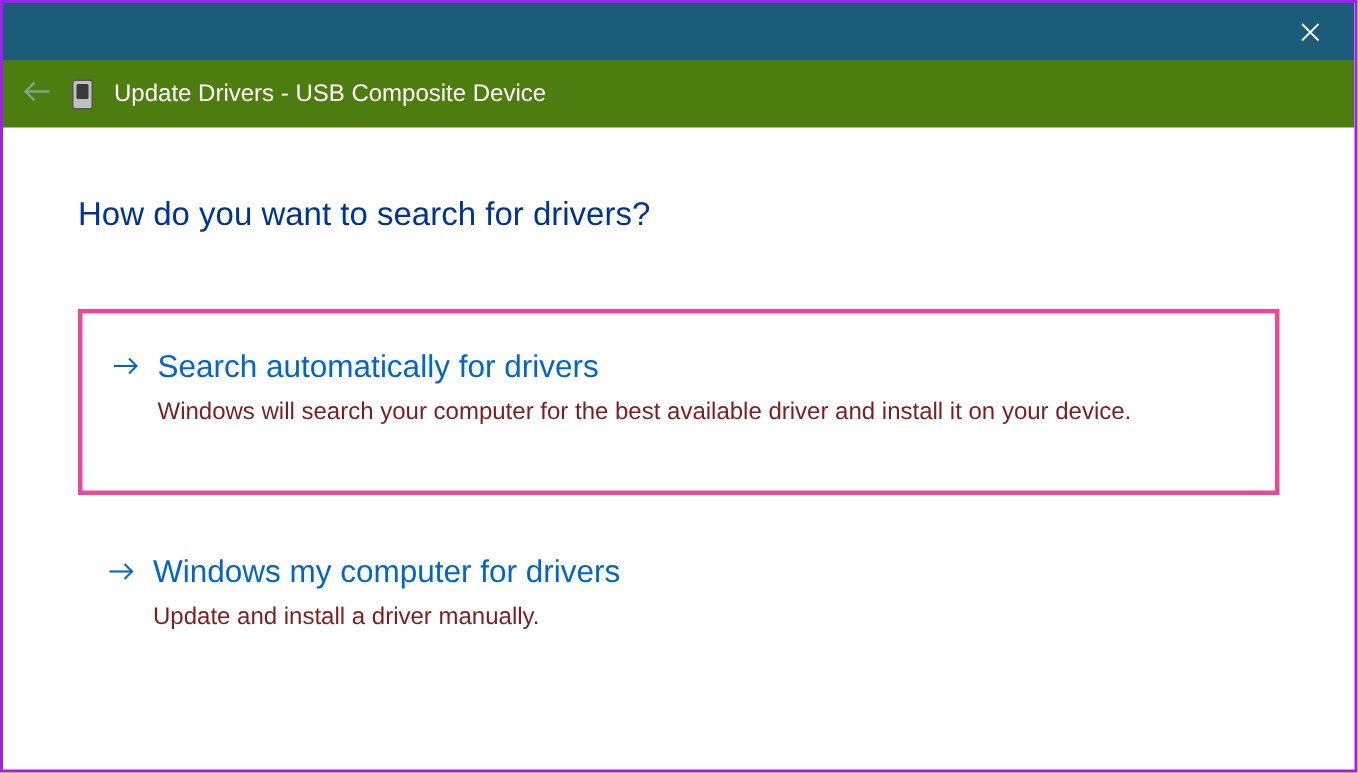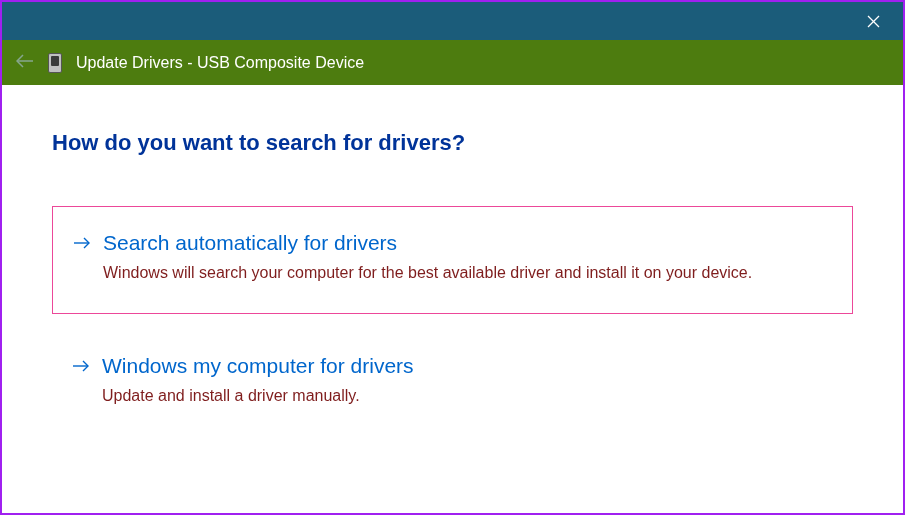--- a/index.html
+++ b/index.html
@@ -70,31 +70,31 @@
       color: #ffffff;
       font-size: 16px;
       font-weight: 400;
     }
     .content {
       padding: 45px 50px 30px 50px;
     }
     .question {
       color: #003399;
       font-size: 22px;
-      font-weight: 700;
+      font-weight: 400;
       margin-bottom: 50px;
     }
     .option {
       padding: 16px 20px 24px 20px;
       margin-bottom: 24px;
       cursor: pointer;
     }
     .option.highlighted {
-      border: 1px solid #ec4899;
-      padding: 24px 20px 28px 20px;
+      border: 3px solid #ec4899;
+      padding: 24px 20px 40px 20px;
       margin-bottom: 24px;
     }
     .option-header {
       display: flex;
       align-items: baseline;
       gap: 12px;
       margin-bottom: 6px;
     }
     .option-arrow {
       color: #0066cc;

